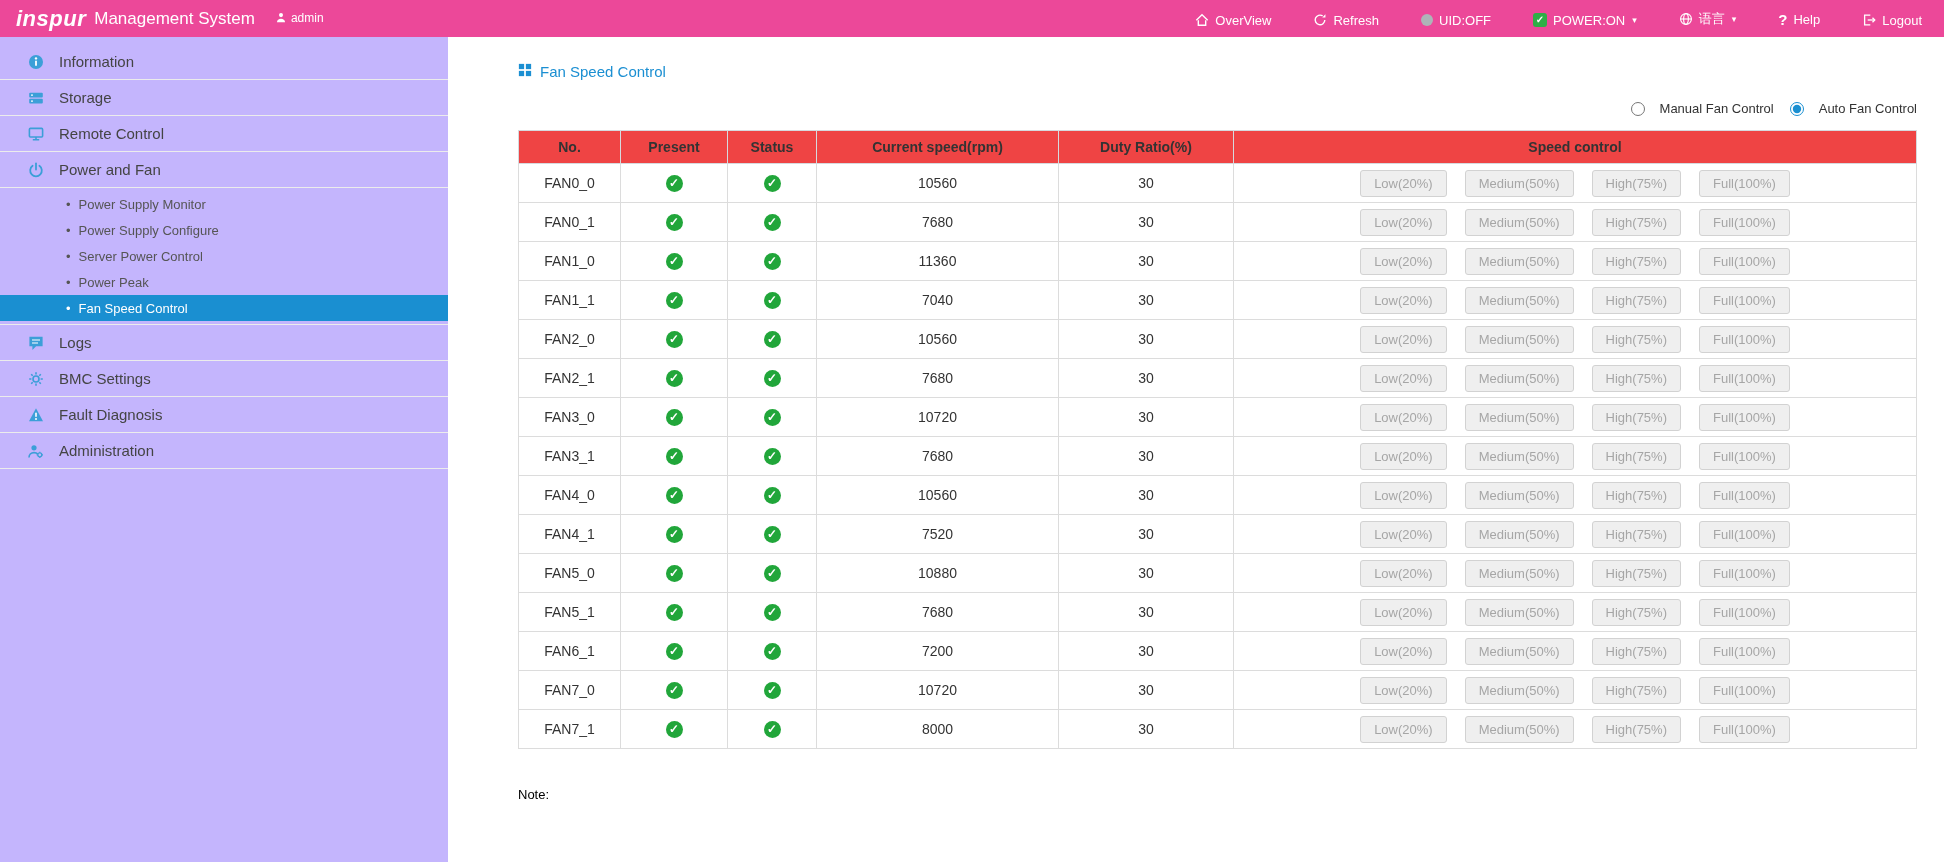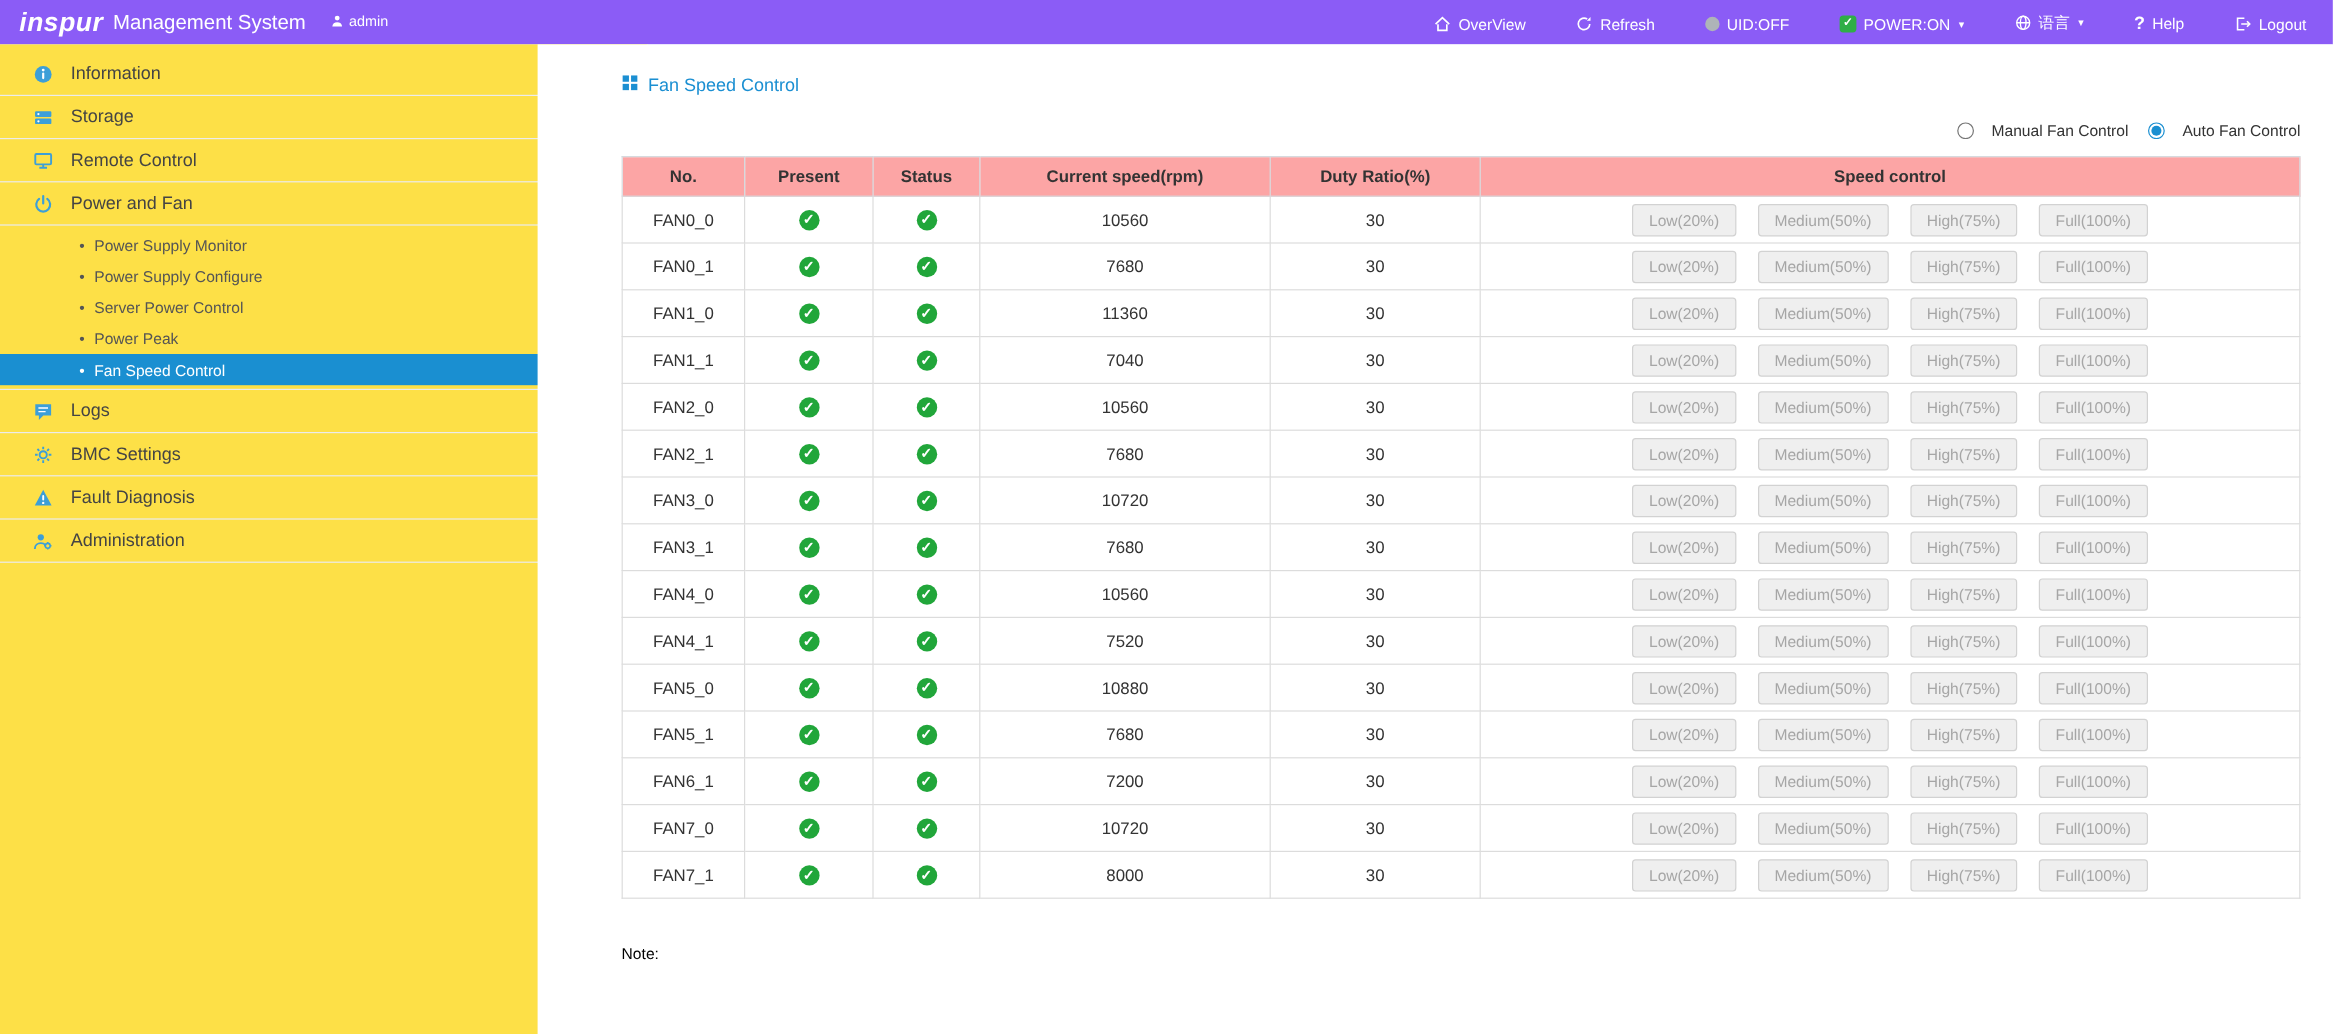--- a/index.html
+++ b/index.html
@@ -4,39 +4,39 @@
 <style>
   * { box-sizing: border-box; }
   html,body { margin:0; padding:0; }
   body {
     width:1944px; height:862px; overflow:hidden; position:relative;
     font-family:"Liberation Sans", sans-serif; background:#fff; color:#333;
   }
   
   .topbar {
     position:absolute; top:0; left:0; width:100%; height:37px;
-    background:#8b5cf6; color:#fff; display:flex; align-items:center;
+    background:#ec4899; color:#fff; display:flex; align-items:center;
     padding:0 22px 0 16px;
   }
   .logo { font-size:22px; font-weight:bold; font-style:italic; letter-spacing:.5px; }
   .product { font-size:17px; margin-left:8px; }
   .admin { margin-left:20px; font-size:12px; display:flex; align-items:flex-start; gap:4px; }
   .topnav { margin-left:auto; display:flex; align-items:flex-end; gap:42px; font-size:13px; }
   .nav-item { display:flex; align-items:center; gap:6px; cursor:pointer; white-space:nowrap; }
   .nav-item svg { display:block; }
   .led-uid { width:12px; height:12px; border-radius:50%; background:#aeb4b8; display:inline-block; }
   .chk { display:inline-block; border-radius:50%; background:#2fae47; color:#fff; text-align:center; font-weight:bold; }
   .chk-sm { width:14px; height:14px; font-size:10px; line-height:14px; border-radius:3px; }
   .caret { font-size:9px; margin-left:1px; }
   .qmark { font-size:15px; font-weight:bold; }
 
   
   .sidebar {
     position:absolute; top:37px; left:0; bottom:0; width:540px;
-    background:#fde047; border-right:1px solid #e0e0e0; padding-top:7px;
+    background:#c4b5fd; border-right:1px solid #e0e0e0; padding-top:7px;
   }
   .side-item {
     height:36px; display:flex; align-items:center; gap:14px;
     padding-left:27px; font-size:15px; color:#444;
     border-bottom:1px solid #ececec; cursor:pointer;
   }
   .side-ico { width:18px; height:16px; display:inline-flex; align-items:center; justify-content:center; }
   .side-sub { border-bottom:1px solid #ececec; padding:3px 0; }
   .sub-item {
     height:26px; display:flex; align-items:center; gap:8px;
@@ -57,21 +57,21 @@
   .mode-row {
     margin-top:20px; margin-bottom:14px;
     display:flex; justify-content:flex-end; align-items:center; gap:16px;
     font-size:13px; color:#333;
   }
   .mode-option { display:inline-flex; align-items:center; gap:15px; cursor:pointer; }
   input[type=radio] { width:14px; height:14px; margin:0; accent-color:#1a8fd1; }
 
   table { width:100%; border-collapse:collapse; table-layout:fixed; }
   th {
-    background:#fca5a5; border:1px solid #d6dade; height:33px;
+    background:#ef4444; border:1px solid #d6dade; height:33px;
     font-size:14px; font-weight:bold; color:#333; text-align:center;
   }
   td {
     border:1px solid #dcdcdc; height:39px; text-align:center;
     font-size:14px; color:#333; padding:0;
   }
   .check-icon {
     display:inline-block; width:17px; height:17px; border-radius:50%;
     background:#21a63a; color:#fff; font-size:12px; font-weight:bold;
     line-height:17px; text-align:center; vertical-align:middle;

